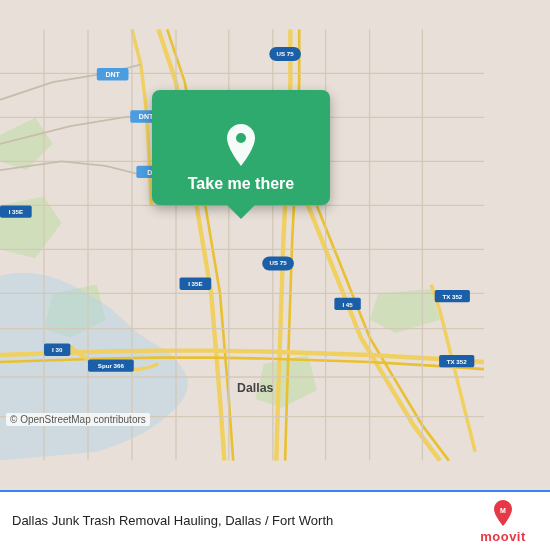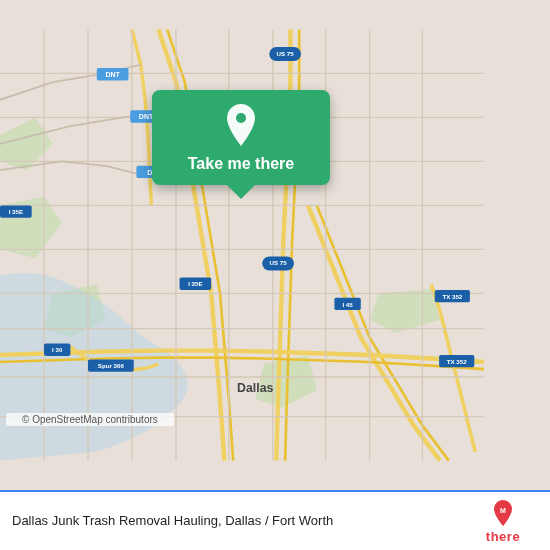--- a/index.html
+++ b/index.html
@@ -41,21 +41,21 @@
     .popup-card {
       position: absolute;
       top: 90px;
       left: 152px;
       width: 178px;
       background: #2eaa6e;
       border-radius: 8px;
       display: flex;
       flex-direction: column;
       align-items: center;
-      padding: 12px 12px 12px 12px;
+      padding: 32px 12px 12px 12px;
       box-shadow: 0 4px 12px rgba(0,0,0,0.3);
       z-index: 10;
       justify-content: center;
     }
 
     .popup-pin {
       width: 36px;
       height: 44px;
       margin-bottom: 8px;
       position: relative;
@@ -132,21 +132,21 @@
     }
 
     
     .attribution {
       position: absolute;
       bottom: 64px;
       left: 6px;
       font-size: 10px;
       color: #555;
       background: rgba(255,255,255,0.75);
-      padding: 1px 16px;
+      padding: 1px 4px;
       border-radius: 2px;
     }
   </style>
 </head>
 <body>
 
 <div id="map-container">
 
   <div class="map-bg"></div>
   <svg class="map-svg" viewBox="0 0 550 490" xmlns="http://www.w3.org/2000/svg">
@@ -259,15 +259,15 @@
 
 <div class="bottom-bar">
   <div class="bottom-text">
     <span>Dallas Junk Trash Removal Hauling, Dallas / Fort Worth</span>
   </div>
   <div class="moovit-logo">
     <svg class="moovit-pin" viewBox="0 0 22 28" xmlns="http://www.w3.org/2000/svg">
       <path d="M11 1C6.03 1 2 5.03 2 10c0 6.5 9 17 9 17S20 16.5 20 10c0-4.97-4.03-9-9-9z" fill="#e63946"></path>
       <text x="11" y="14" text-anchor="middle" font-size="7" fill="white" font-weight="bold" font-family="Arial">M</text>
     </svg>
-    <span class="moovit-text">there</span>
+    <span class="moovit-text">moovit</span>
   </div>
 </div>
 
 </body></html>

